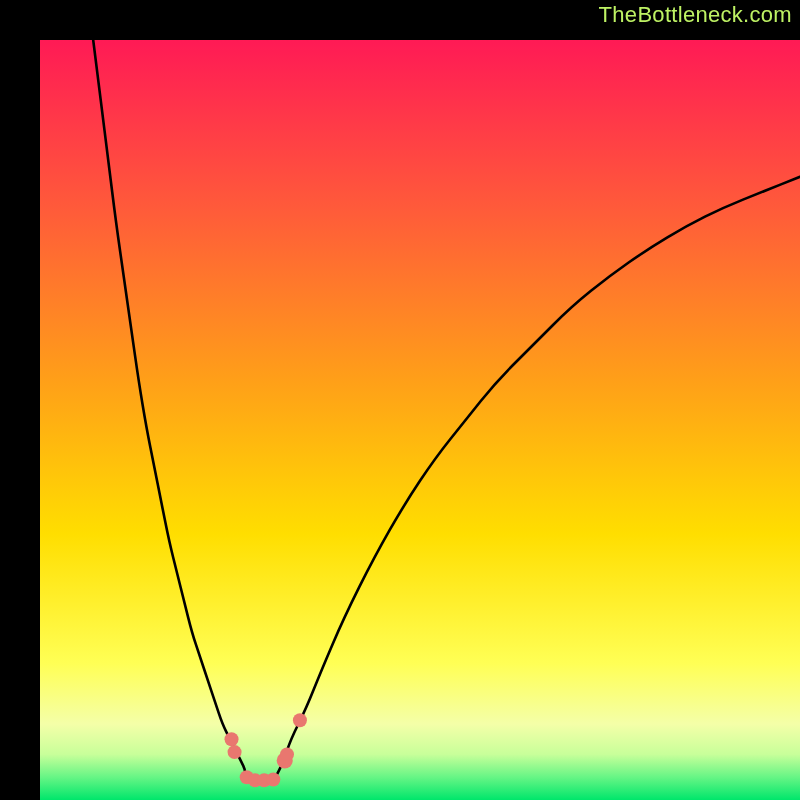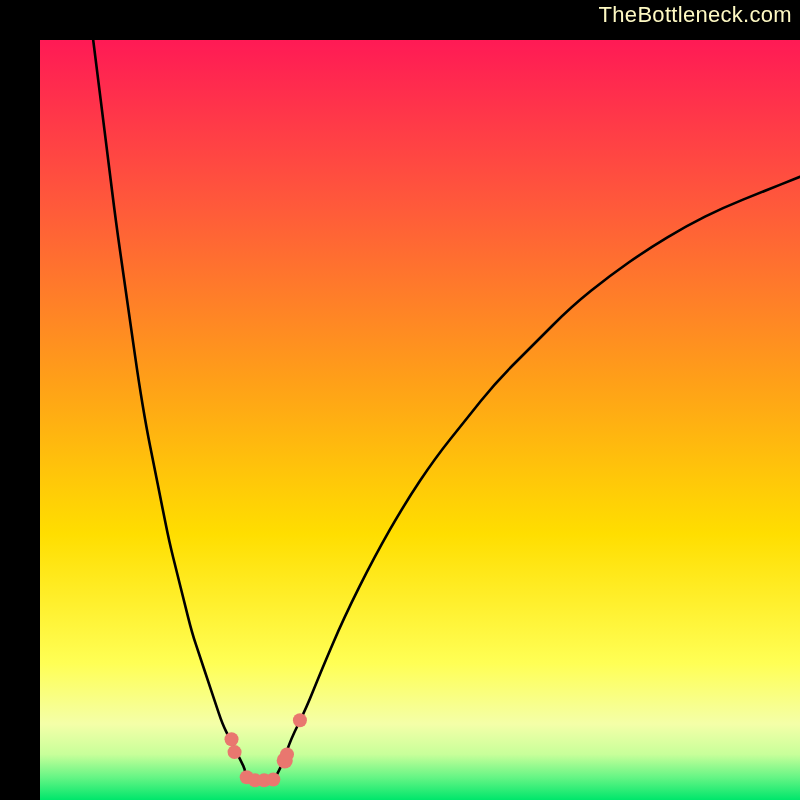--- a/index.html
+++ b/index.html
@@ -24,21 +24,21 @@
     left: 20px;
     top: 20px;
     width: 760px;
     height: 760px;
     overflow: hidden;
   }
   .watermark {
     position: absolute;
     top: 2px;
     right: 8px;
-    color: #fef9c3;
+    color: #bef264;
     font-size: 22px;
     font-weight: 500;
     letter-spacing: 0.3px;
     z-index: 10;
   }
   svg {
     position: absolute;
     left: 0;
     top: 0;
   }

